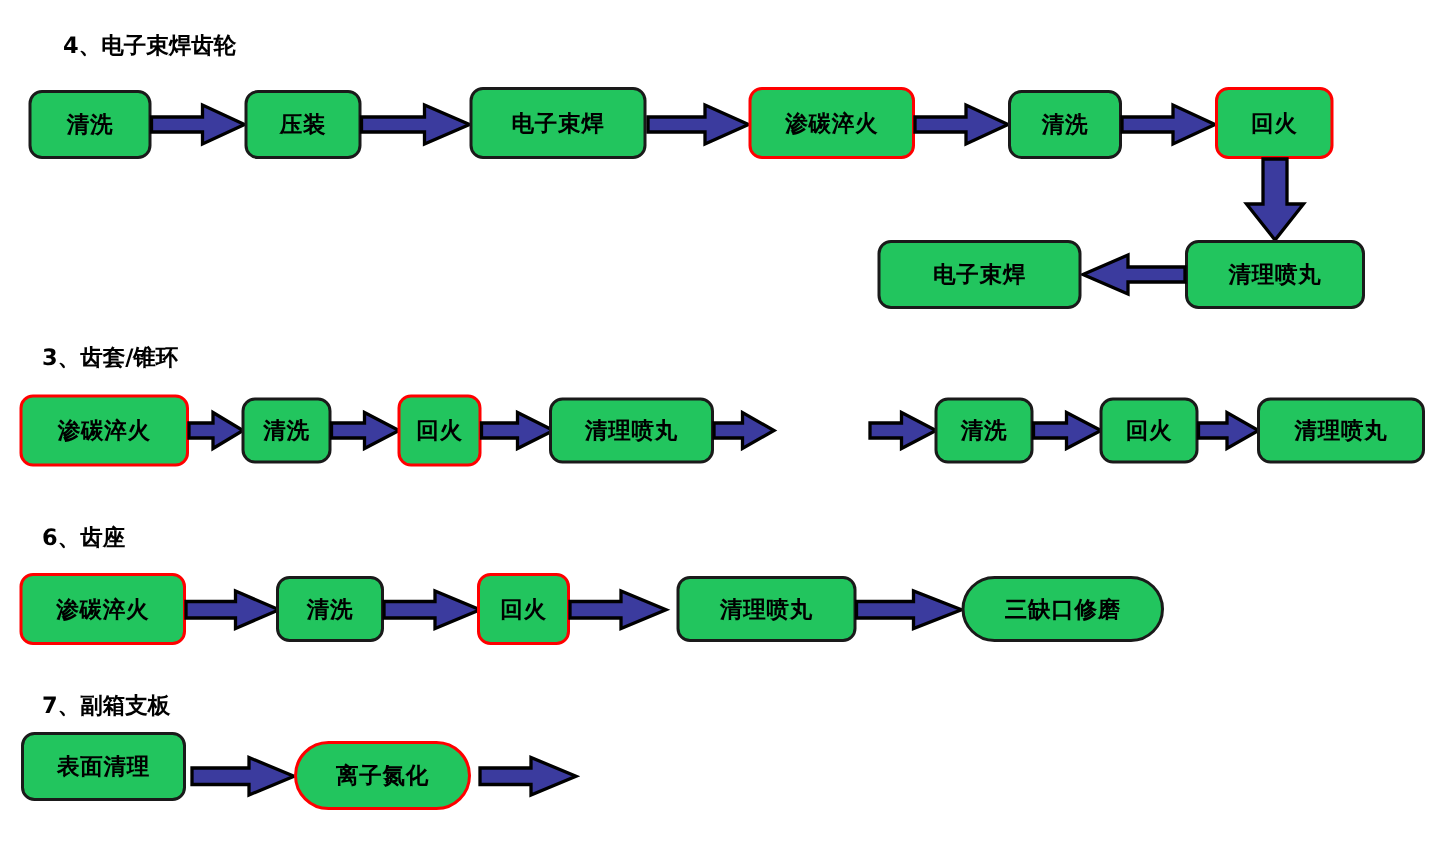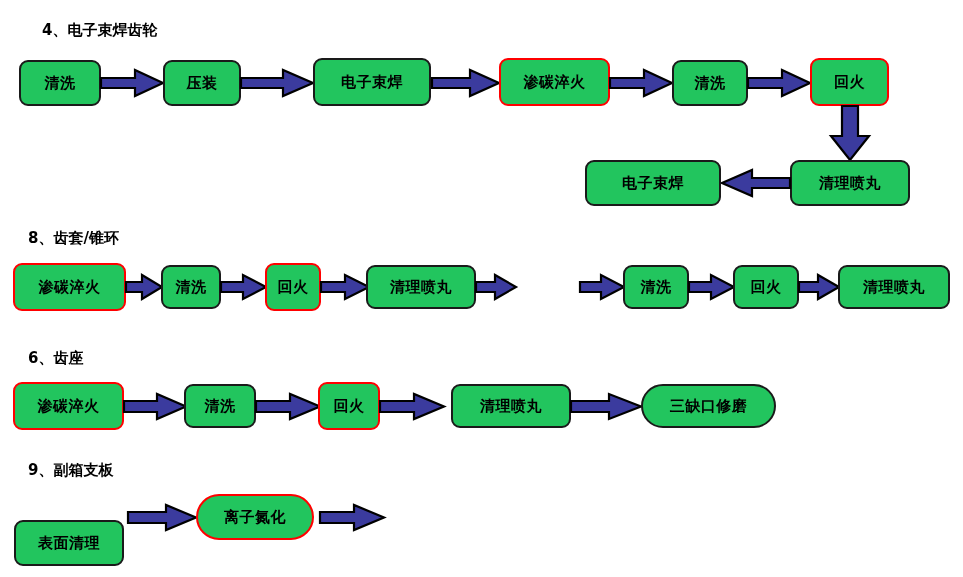--- a/index.html
+++ b/index.html
@@ -118,21 +118,21 @@
   <div class="node" style="left:790px; top:160px; width:120px; height:46px;">清理喷丸</div>
 
   <div class="arrow-h" style="left:722px; top:170px; width:68px; height:26px;">
     <svg viewBox="0 0 68 26" preserveAspectRatio="none">
       <polygon points="68,8 30,8 30,0 0,13 30,26 30,18 68,18" fill="#3b3b9e" stroke="#000000" stroke-width="2.2"></polygon>
     </svg>
   </div>
 
   <div class="node" style="left:585px; top:160px; width:136px; height:46px;">电子束焊</div>
 
-  <div class="section-title" style="left:28px; top:229px;">8、齿套/锥环</div>
+  <div class="section-title" style="left:28px; top:229px;">3、齿套/锥环</div>
 
   <div class="node red" style="left:13px; top:263px; width:113px; height:48px;">渗碳淬火</div>
 
   <div class="arrow-h" style="left:126px; top:275px; width:36px; height:24px;">
     <svg viewBox="0 0 36 24" preserveAspectRatio="none">
       <polygon points="0,7 16,7 16,0 36,12 16,24 16,17 0,17" fill="#3b3b9e" stroke="#000000" stroke-width="2.2"></polygon>
     </svg>
   </div>
 
   <div class="node" style="left:161px; top:265px; width:60px; height:44px;">清洗</div>
@@ -213,23 +213,23 @@
   <div class="node" style="left:451px; top:384px; width:120px; height:44px;">清理喷丸</div>
 
   <div class="arrow-h" style="left:571px; top:394px; width:70px; height:25px;">
     <svg viewBox="0 0 70 25" preserveAspectRatio="none">
       <polygon points="0,7 38,7 38,0 70,12.5 38,25 38,18 0,18" fill="#3b3b9e" stroke="#000000" stroke-width="2.2"></polygon>
     </svg>
   </div>
 
   <div class="node" style="left:641px; top:384px; width:135px; height:44px;border-radius:22px;">三缺口修磨</div>
 
-  <div class="section-title" style="left:28px; top:461px;">9、副箱支板</div>
-
-  <div class="node" style="left:14px; top:520px; width:110px; height:46px;">表面清理</div>
+  <div class="section-title" style="left:28px; top:461px;">7、副箱支板</div>
+
+  <div class="node" style="left:14px; top:488px; width:110px; height:46px;">表面清理</div>
 
   <div class="arrow-h" style="left:128px; top:505px; width:68px; height:25px;">
     <svg viewBox="0 0 68 25" preserveAspectRatio="none">
       <polygon points="0,7 38,7 38,0 68,12.5 38,25 38,18 0,18" fill="#3b3b9e" stroke="#000000" stroke-width="2.2"></polygon>
     </svg>
   </div>
 
   <div class="node red" style="left:196px; top:494px; width:118px; height:46px;border-radius:23px;">离子氮化</div>
 
   <div class="arrow-h" style="left:320px; top:505px; width:64px; height:25px;">

